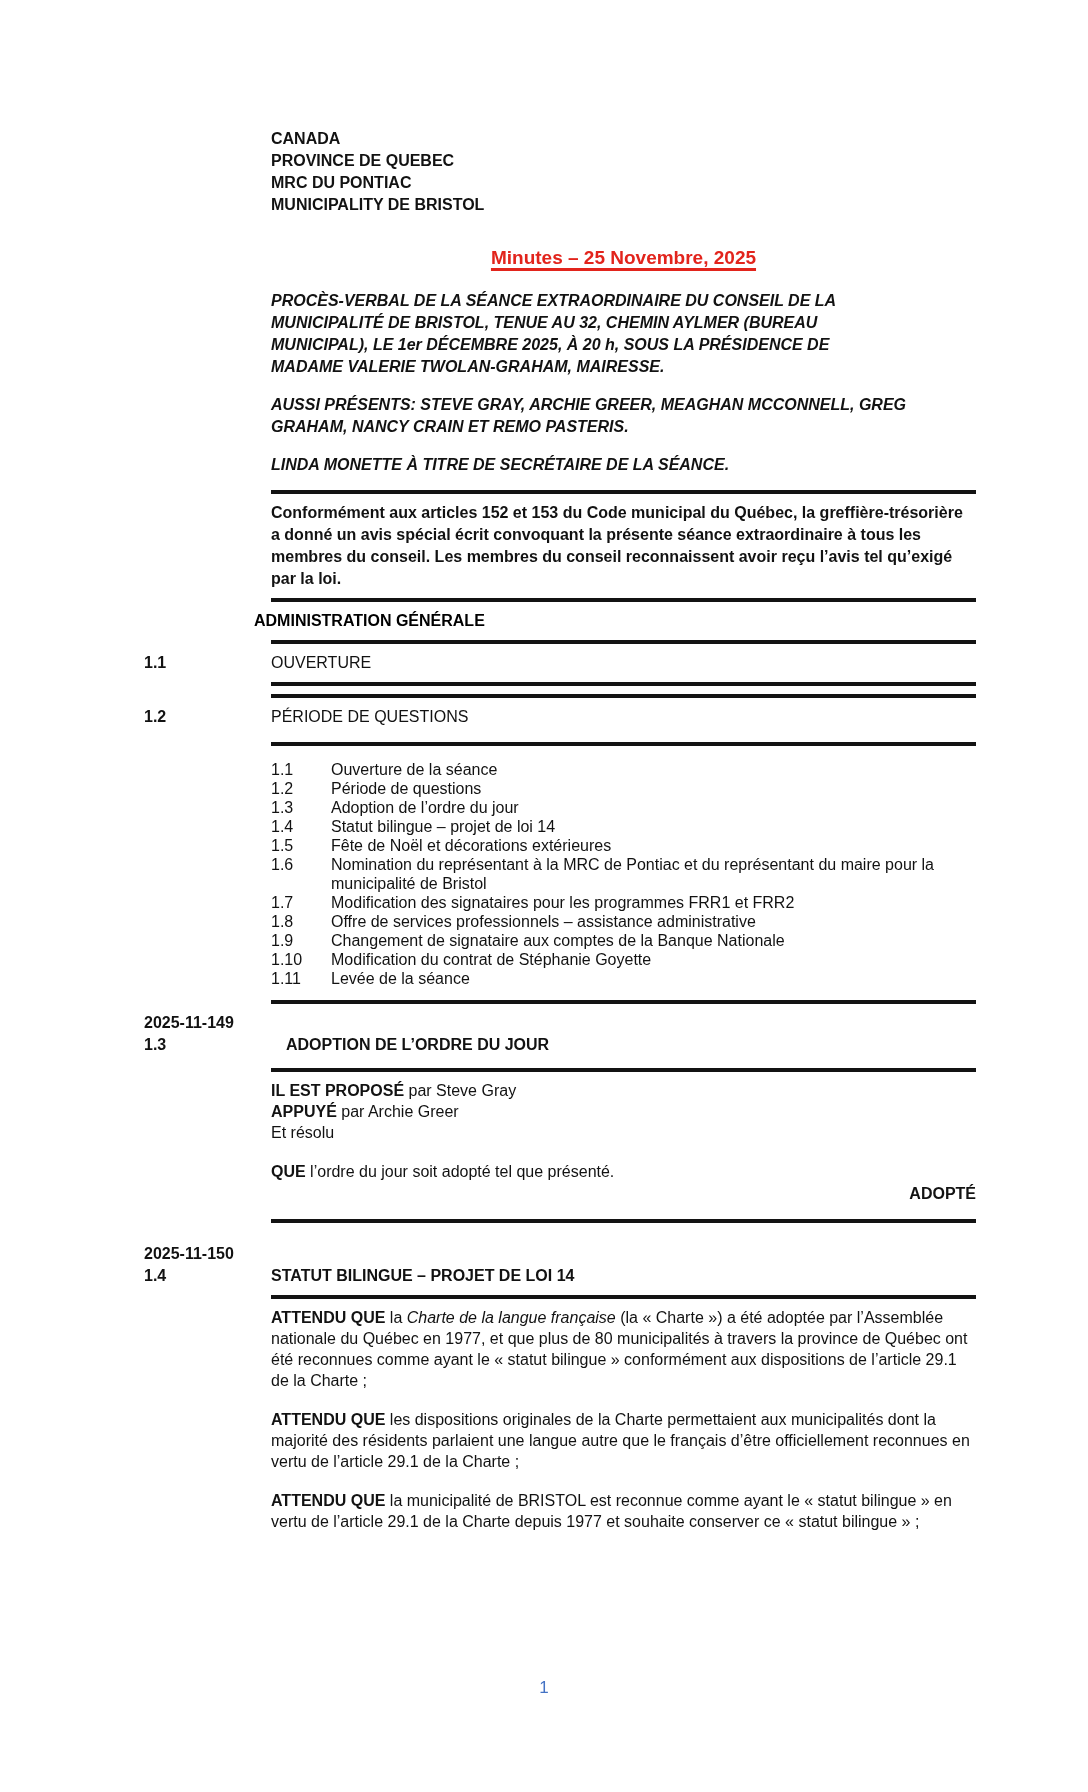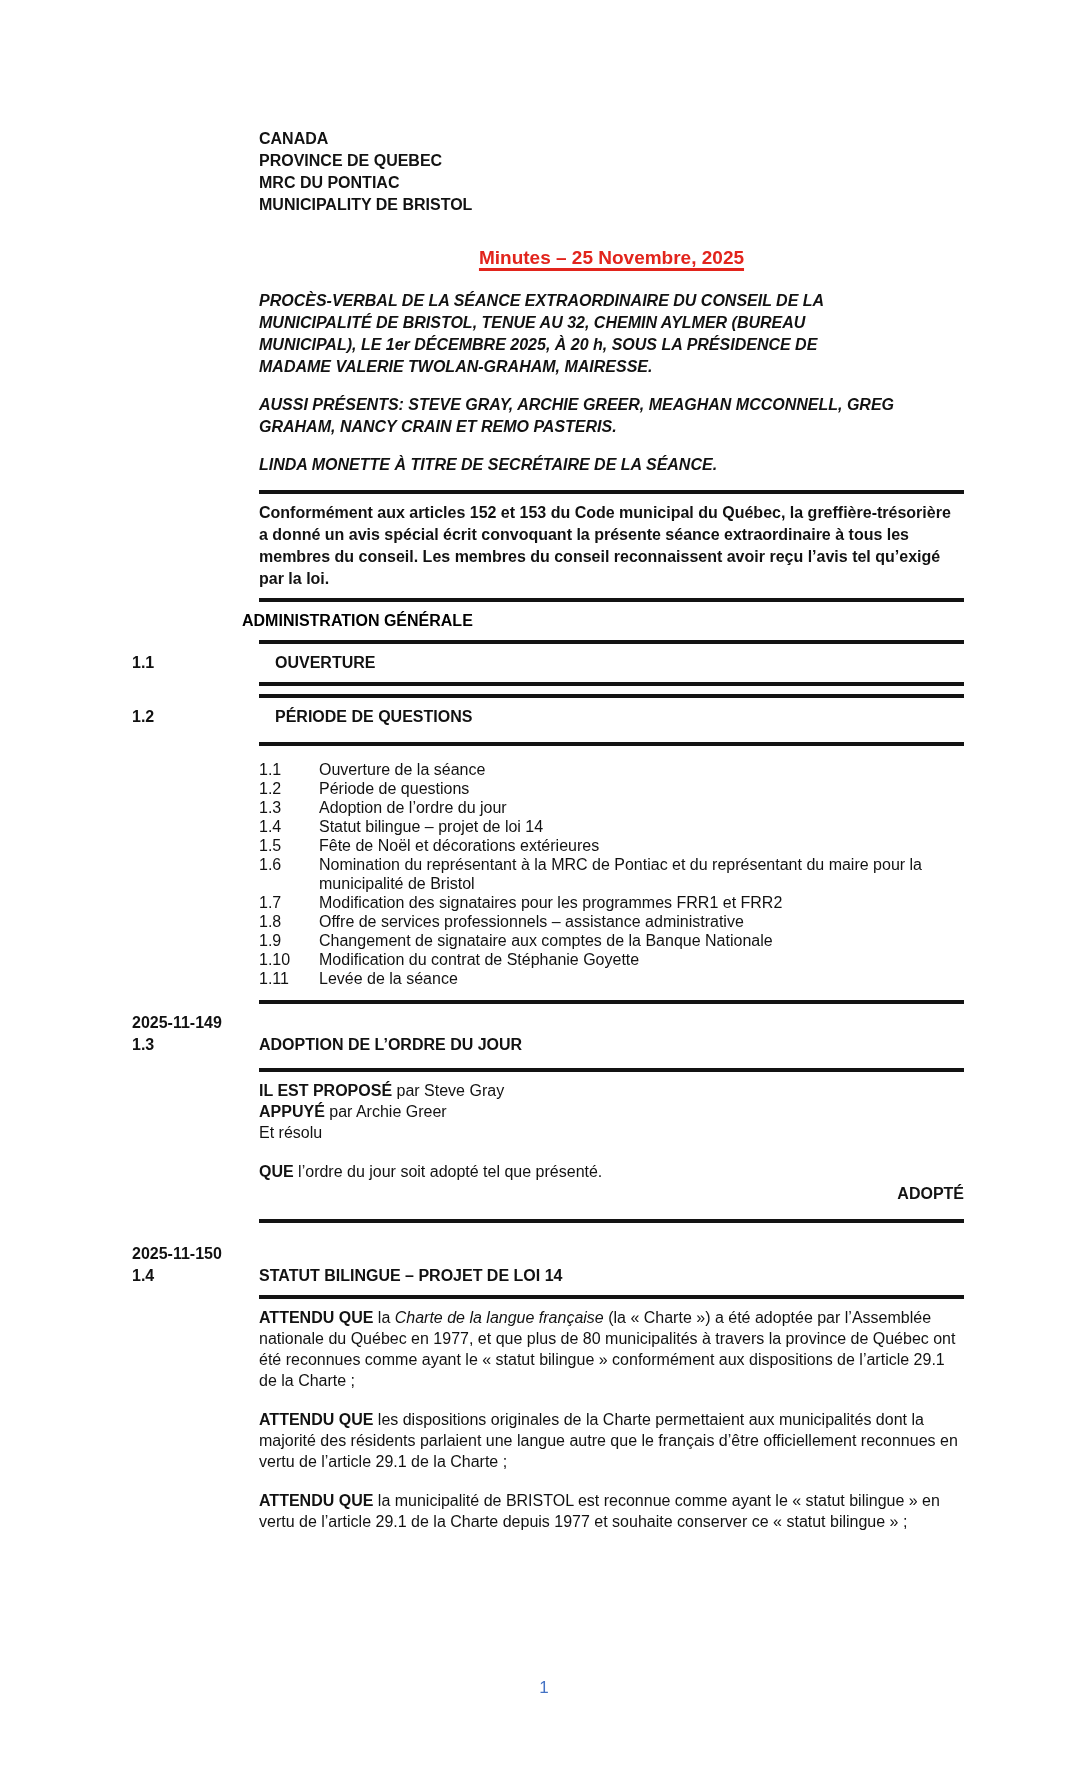--- a/index.html
+++ b/index.html
@@ -1,40 +1,40 @@
 <!DOCTYPE html>
 <html><head>
 <meta charset="utf-8">
 <style>
   html,body{margin:0;padding:0;background:#ffffff;}
   .page{
     position:relative;width:1088px;height:1792px;background:#ffffff;
     font-family:"Liberation Sans",sans-serif;color:#121212;overflow:hidden;
   }
-  .doc{position:absolute;left:132px;top:128px;width:832px;font-size:16px;line-height:22px;}
+  .doc{position:absolute;left:144px;top:128px;width:832px;font-size:16px;line-height:22px;}
   .bold{font-weight:700;}
   .header-block{margin-left:127px;font-weight:700;}
   .doc-title{
     margin:26px 0 0 127px;text-align:center;font-weight:700;font-size:19px;line-height:32px;
     color:#e2241c;text-decoration:underline;text-decoration-thickness:2.5px;text-underline-offset:4px;
   }
   .para{margin:16px 0 0 127px;font-style:italic;}
   .para-tight{margin:8px 0 0 127px;}
   .maxw-a{max-width:600px;}
   .maxw-b{max-width:670px;}
   .maxw-c{max-width:695px;}
   .rule{height:4px;background:#131313;margin:8px 0 8px 127px;}
   .rule-mt14{margin-top:14px;}
   .rule-mt12{margin-top:12px;}
   .admin-heading{margin-left:110px;font-weight:700;color:#000000;}
   .sec-row{display:flex;}
   .sec-num{flex:0 0 127px;font-weight:700;}
-  .sec-title{font-weight:700;margin-left:16px;}
+  .sec-title{font-weight:400;}
   .res-row{display:flex;}
-  .res-row-1{margin-top:4px;}
+  .res-row-1{margin-top:4px;gap:15px;}
   .res-row-2{margin-top:20px;}
   .res-labels{flex:0 0 127px;font-weight:700;}
   .res-title{font-weight:700;align-self:flex-end;}
   .agenda{margin:14px 0 0 127px;line-height:19px;}
   .agenda-row{display:flex;}
   .agenda-num{flex:0 0 60px;}
   .agenda-text{flex:1;max-width:645px;}
   .motion{margin:0 0 0 127px;line-height:21px;}
   .que-line{margin:18px 0 0 127px;}
   .adopted{margin:0 0 0 127px;text-align:right;font-weight:700;}

